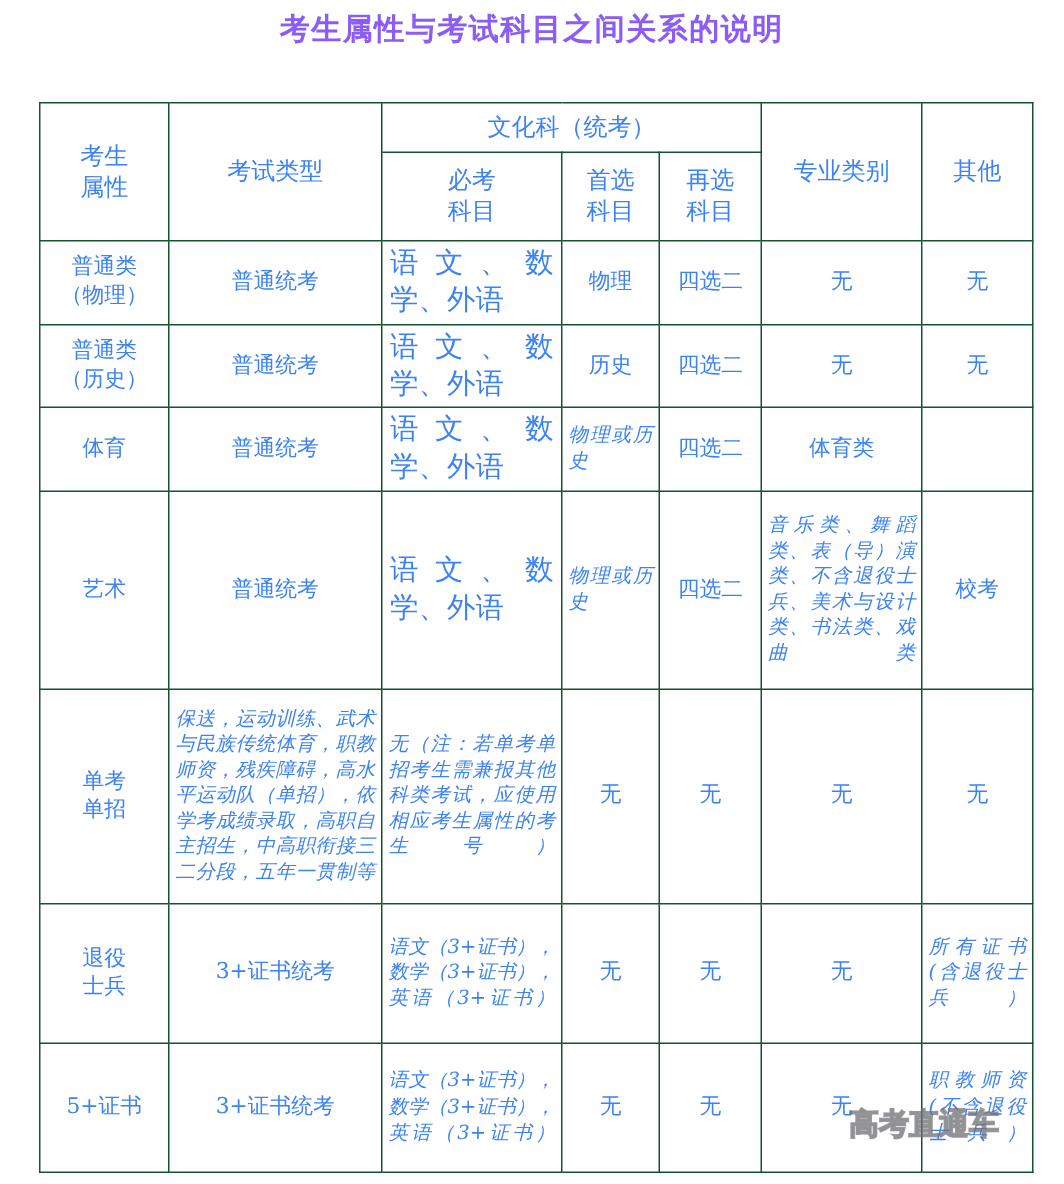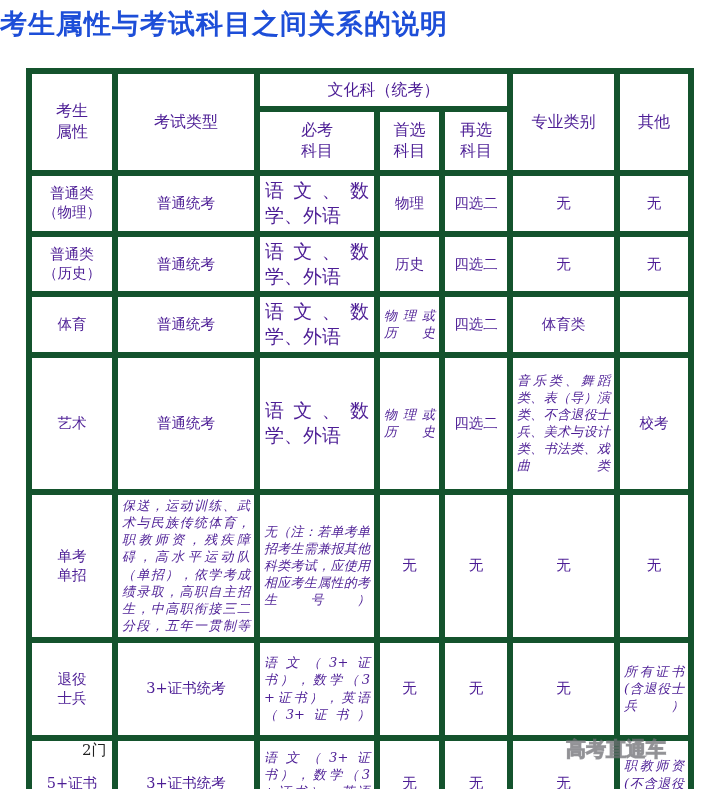--- a/index.html
+++ b/index.html
@@ -16,50 +16,51 @@
     font-family: "DejaVu Serif", "Liberation Serif", serif;
     color: #1c1c1c;
   }
 
   
   .doc-title {
     position: absolute;
     top: 6px;
     left: 0;
     width: 709px;
+    text-align: center;
     font-family: "DejaVu Serif", "Liberation Serif", serif;
     font-weight: bold;
-    font-size: 27px;
+    font-size: 20px;
     letter-spacing: 1px;
-    color: #1d4ed8;
+    color: #8b5cf6;
     white-space: nowrap;
   }
 
   
   .table-wrap {
     position: absolute;
     left: 26px;
     top: 68px;
     width: 662px;
   }
   table.main {
     border-collapse: collapse;
     width: 662px;
     table-layout: fixed;
     background: #fff;
   }
   table.main td, table.main th {
-    border: 6px solid #14532d;
+    border: 1px solid #14532d;
     padding: 2px 3px;
     text-align: center;
     vertical-align: middle;
     font-size: 14.5px;
     line-height: 1.28;
     font-weight: normal;
-    color: #4c1d95;
+    color: #3b82f6;
     font-family: "DejaVu Serif", "Liberation Serif", serif;
     word-break: break-all;
   }
   
   table.main th {
     font-size: 16px;
     line-height: 1.3;
   }
   th.h-group {
     font-size: 16px;
@@ -290,16 +291,15 @@
         <td>
           <span class="cell-just">职教师资(不含退役士兵）</span>
         </td>
       </tr>
 
     </tbody>
   </table>
 </div>
 
 <div class="footnote">
-  <span class="fn-line2">2门</span>
 </div>
 
 <div class="watermark">高考直通车</div>
 
 </body></html>

